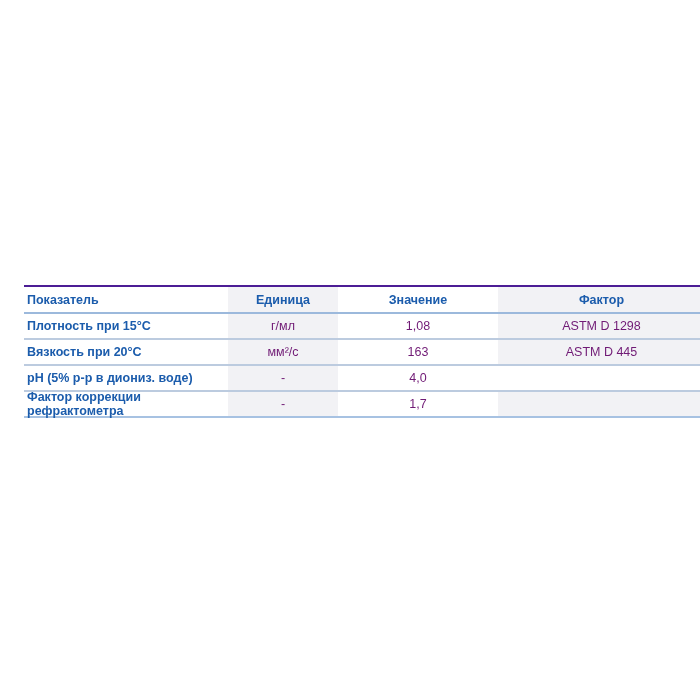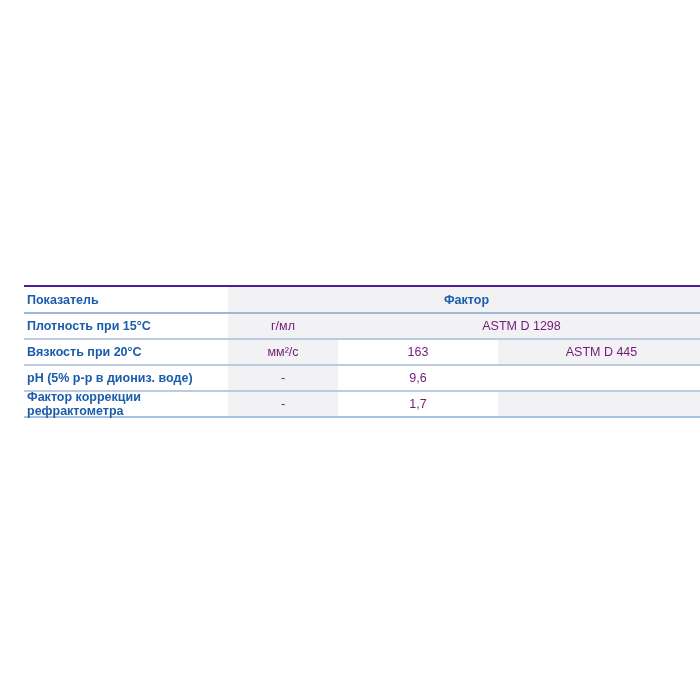--- a/index.html
+++ b/index.html
@@ -73,40 +73,43 @@
     font-weight: bold;
   }
 </style>
 </head>
 <body>
 
 <div class="datasheet-table">
 
   <div class="tr header-row">
     <div class="td col-indicator">Показатель</div>
+    <div class="td col-unit shaded">Единица</div>
+    <div class="td col-value">Значение</div>
     <div class="td col-method shaded">Фактор</div>
   </div>
 
   <div class="tr data-row">
     <div class="td col-indicator">Плотность при 15°C</div>
     <div class="td col-unit shaded">г/мл</div>
+    <div class="td col-value">1,08</div>
     <div class="td col-method shaded">ASTM D 1298</div>
   </div>
 
   <div class="tr data-row">
     <div class="td col-indicator">Вязкость при 20°C</div>
     <div class="td col-unit shaded">мм²/с</div>
     <div class="td col-value">163</div>
     <div class="td col-method shaded">ASTM D 445</div>
   </div>
 
   <div class="tr data-row">
     <div class="td col-indicator">pH (5% р-р в диониз. воде)</div>
     <div class="td col-unit shaded">-</div>
-    <div class="td col-value">9,6</div>
+    <div class="td col-value">4,0</div>
   </div>
 
   <div class="tr data-row">
     <div class="td col-indicator">Фактор коррекции рефрактометра</div>
     <div class="td col-unit shaded">-</div>
     <div class="td col-value">1,7</div>
     <div class="td col-method shaded"></div>
   </div>
 
 </div>

